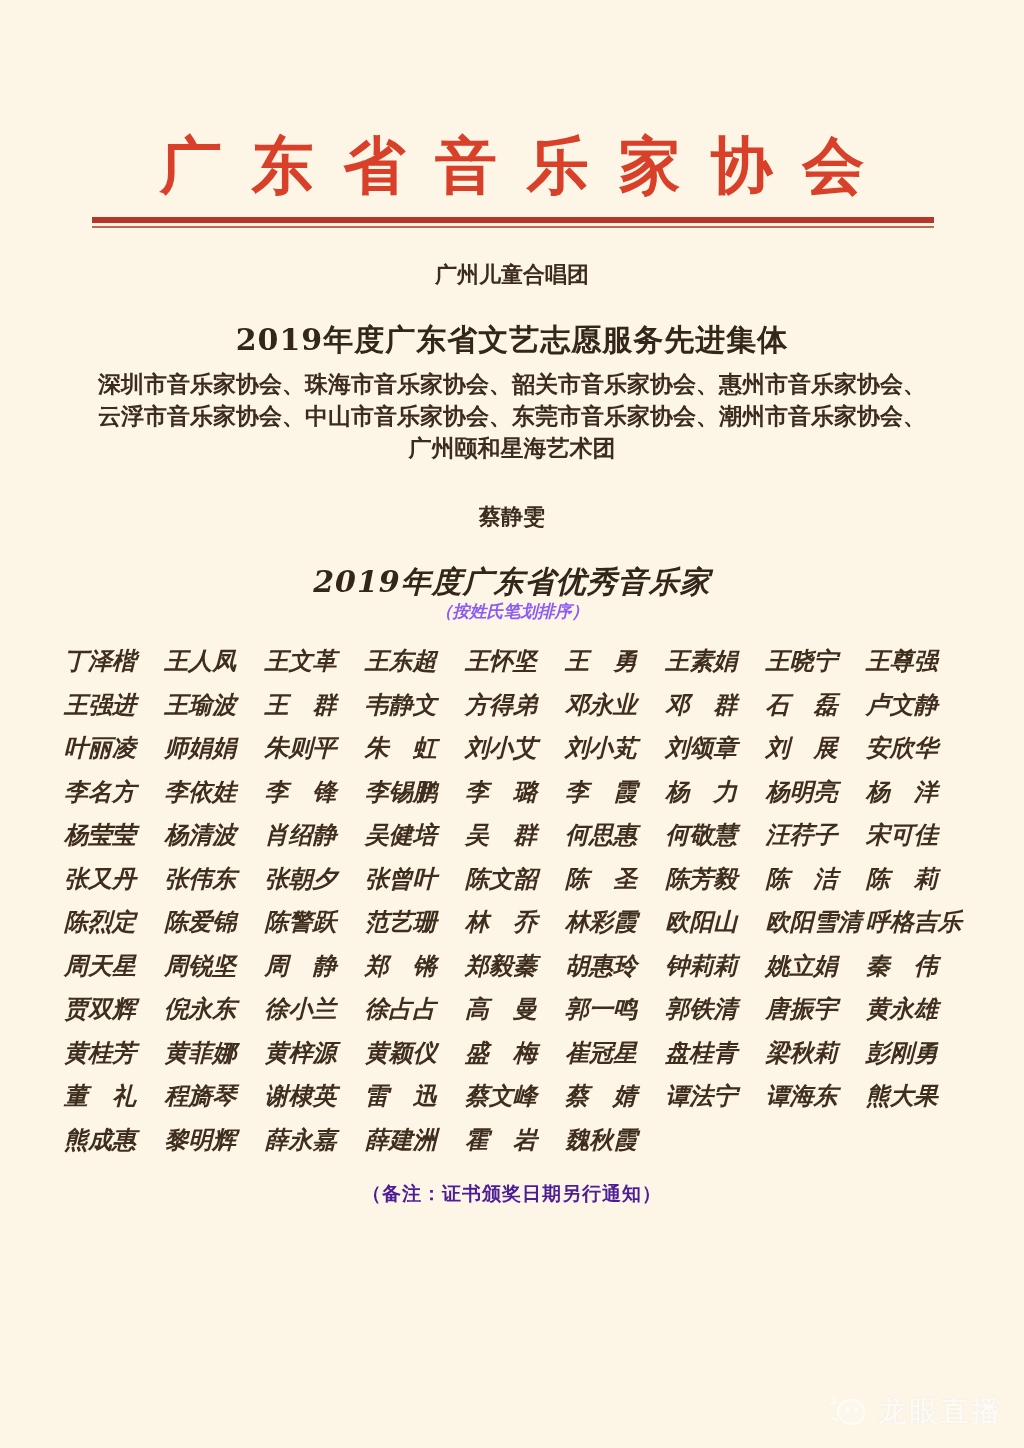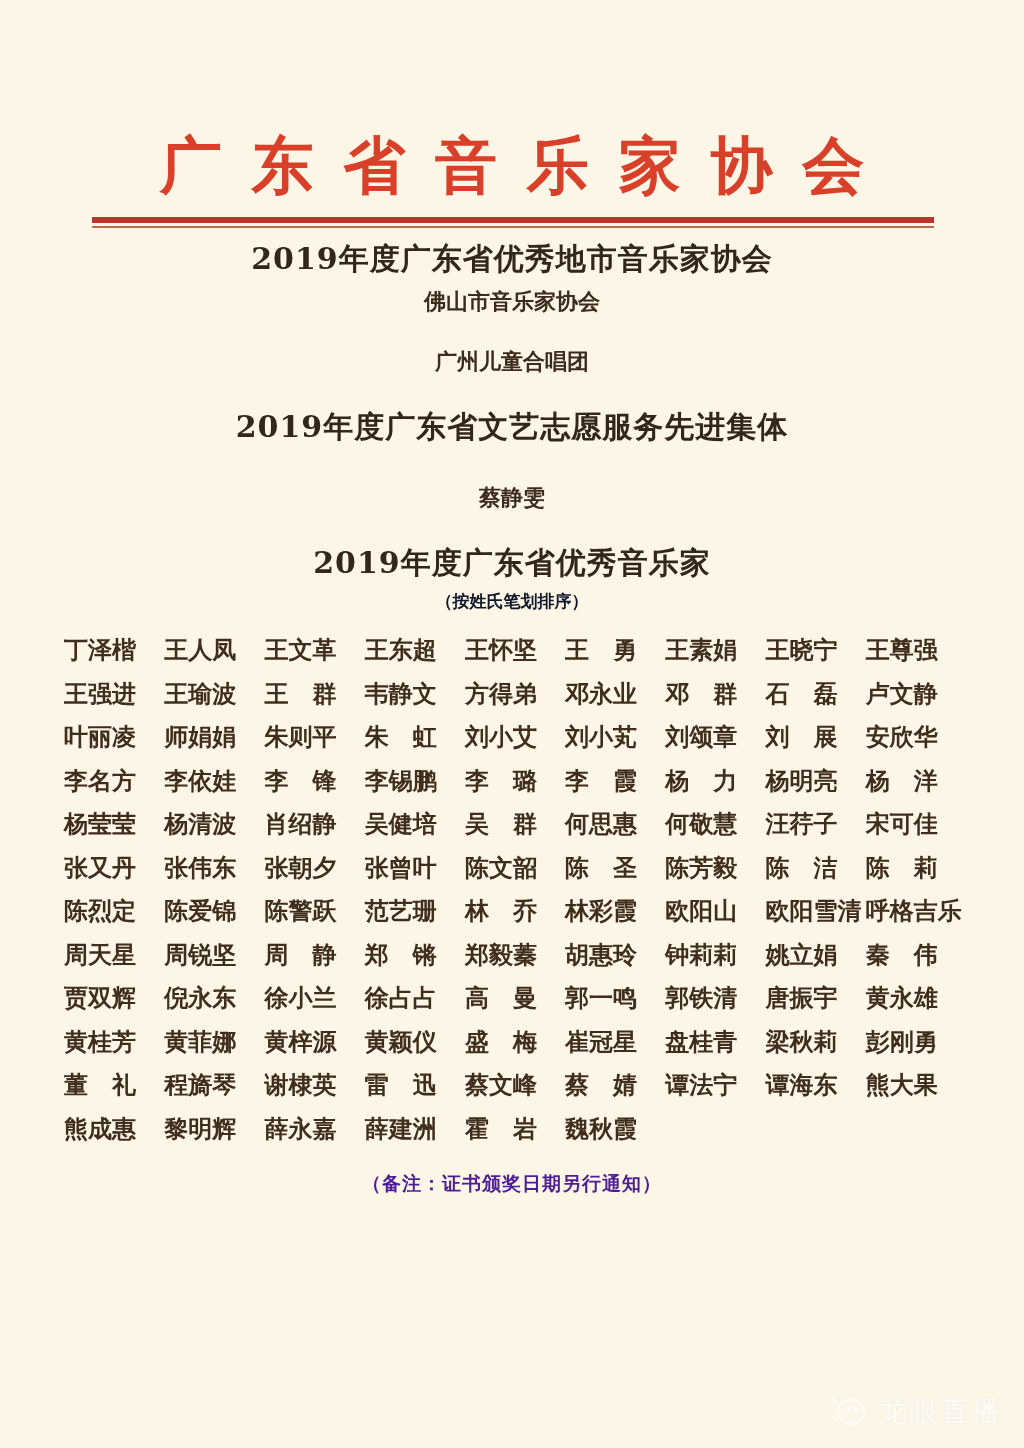--- a/index.html
+++ b/index.html
@@ -49,26 +49,25 @@
   }
   .section-1 { margin-top: 12px; }
   .section-1 .award-recipient { margin-top: 9px; }
   .section-2 { margin-top: 32px; }
   .section-2 .award-recipient { margin-top: 9px; }
   .section-3 { margin-top: 32px; text-align: center; }
   .section-3 .recipient-lines { margin-top: 10px; }
   .section-3 .award-recipient { font-size: 23px; line-height: 32px; font-weight: 700; }
   .section-4 { margin-top: 38px; }
   .section-4 .award-recipient { margin-top: 10px; }
-  .section-5 { margin-top: 32px; }
+  .section-5 { margin-top: 32px; font-style: italic; }
   .musicians-sub {
-    margin-top: 8px;
     font-size: 17px;
     font-weight: 700;
-    color: #0f172a;
+    color: #8b5cf6;
   }
 
   .musicians-grid {
     margin: 16px 58px 0 64px;
     display: grid;
     grid-template-columns: repeat(9, 1fr);
     grid-auto-rows: 43.5px;
     align-items: center;
     justify-items: start;
     text-align: center;
@@ -137,31 +136,32 @@
 </style>
 </head>
 <body>
 
 <div class="page">
   <div class="doc">
 
     <div class="main-title">广东省音乐家协会</div>
     <div class="title-rule"></div>
 
-    <div class="section-1">
-      <div class="award-heading">2019年度广东省优秀地市音乐家协会</div>
-      <div class="award-recipient">佛山市音乐家协会</div>
-    </div>
 
     <div class="section-2">
       <div class="award-recipient">广州儿童合唱团</div>
     </div>
 
     <div class="section-3">
       <div class="award-heading">2019年度广东省文艺志愿服务先进集体</div>
+      <div class="recipient-lines">
+        <div class="award-recipient">深圳市音乐家协会、珠海市音乐家协会、韶关市音乐家协会、惠州市音乐家协会、</div>
+        <div class="award-recipient">云浮市音乐家协会、中山市音乐家协会、东莞市音乐家协会、潮州市音乐家协会、</div>
+        <div class="award-recipient">广州颐和星海艺术团</div>
+      </div>
     </div>
 
     <div class="section-4">
       <div class="award-recipient">蔡静雯</div>
     </div>
 
     <div class="section-5">
       <div class="award-heading">2019年度广东省优秀音乐家</div>
       <div class="musicians-sub">（按姓氏笔划排序）</div>
       <div class="musicians-grid">

